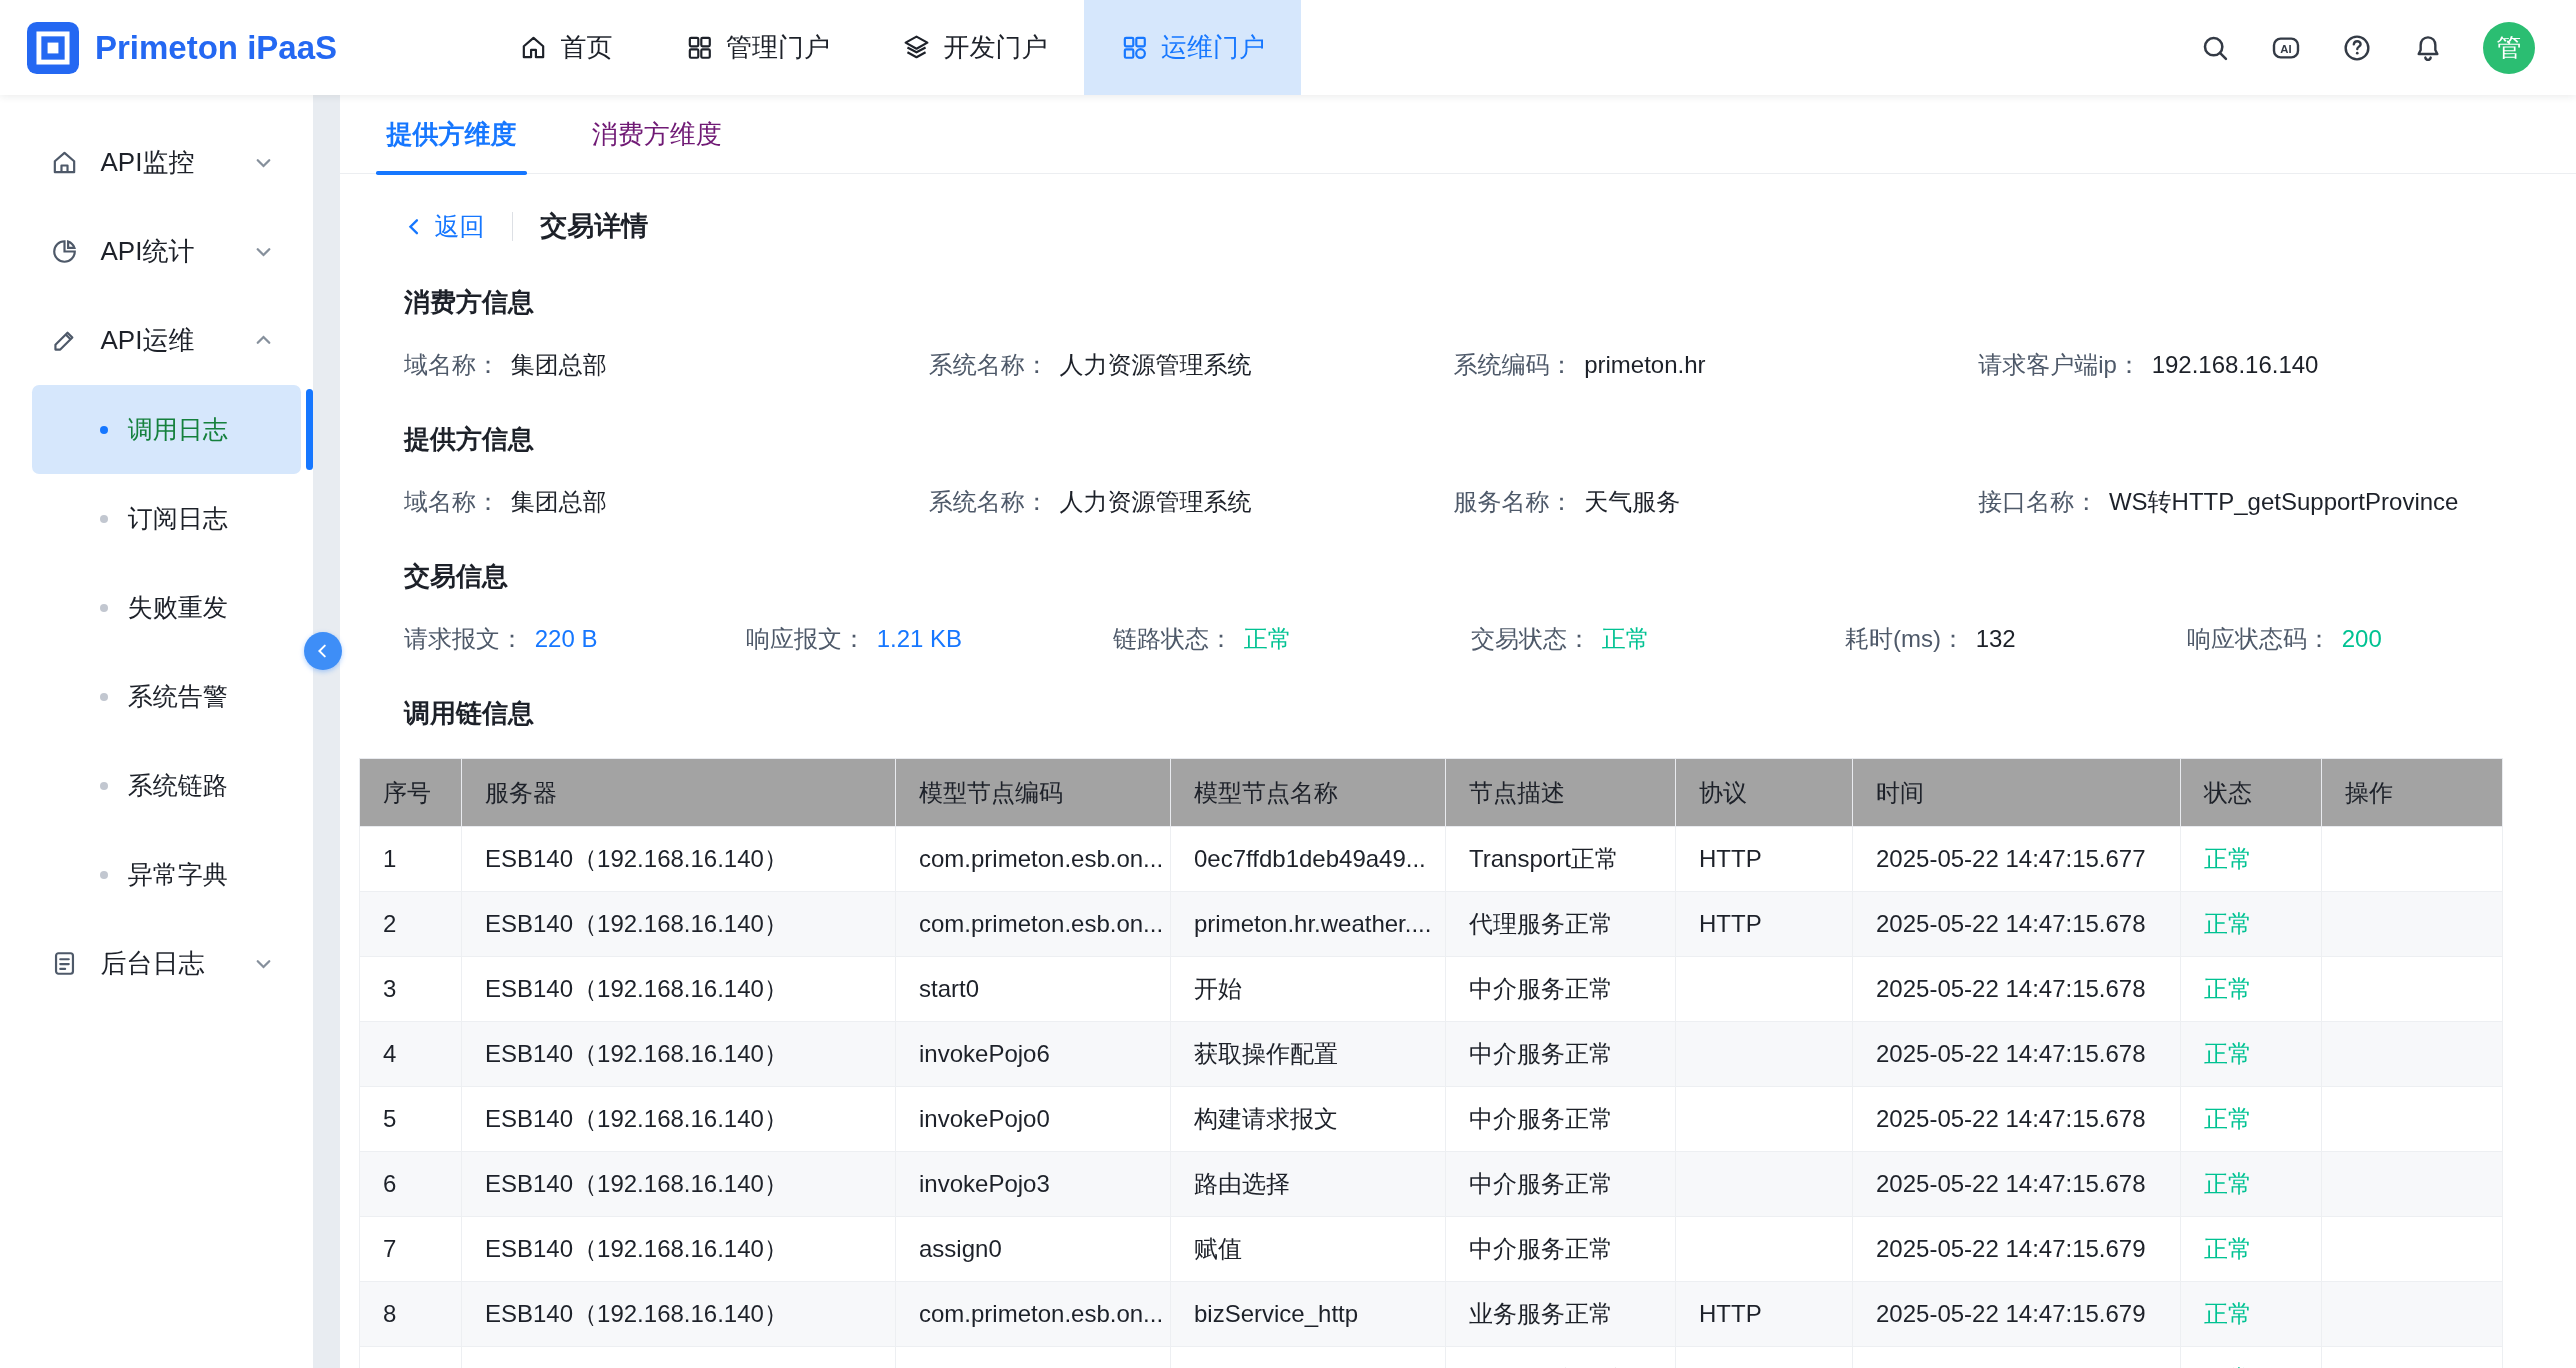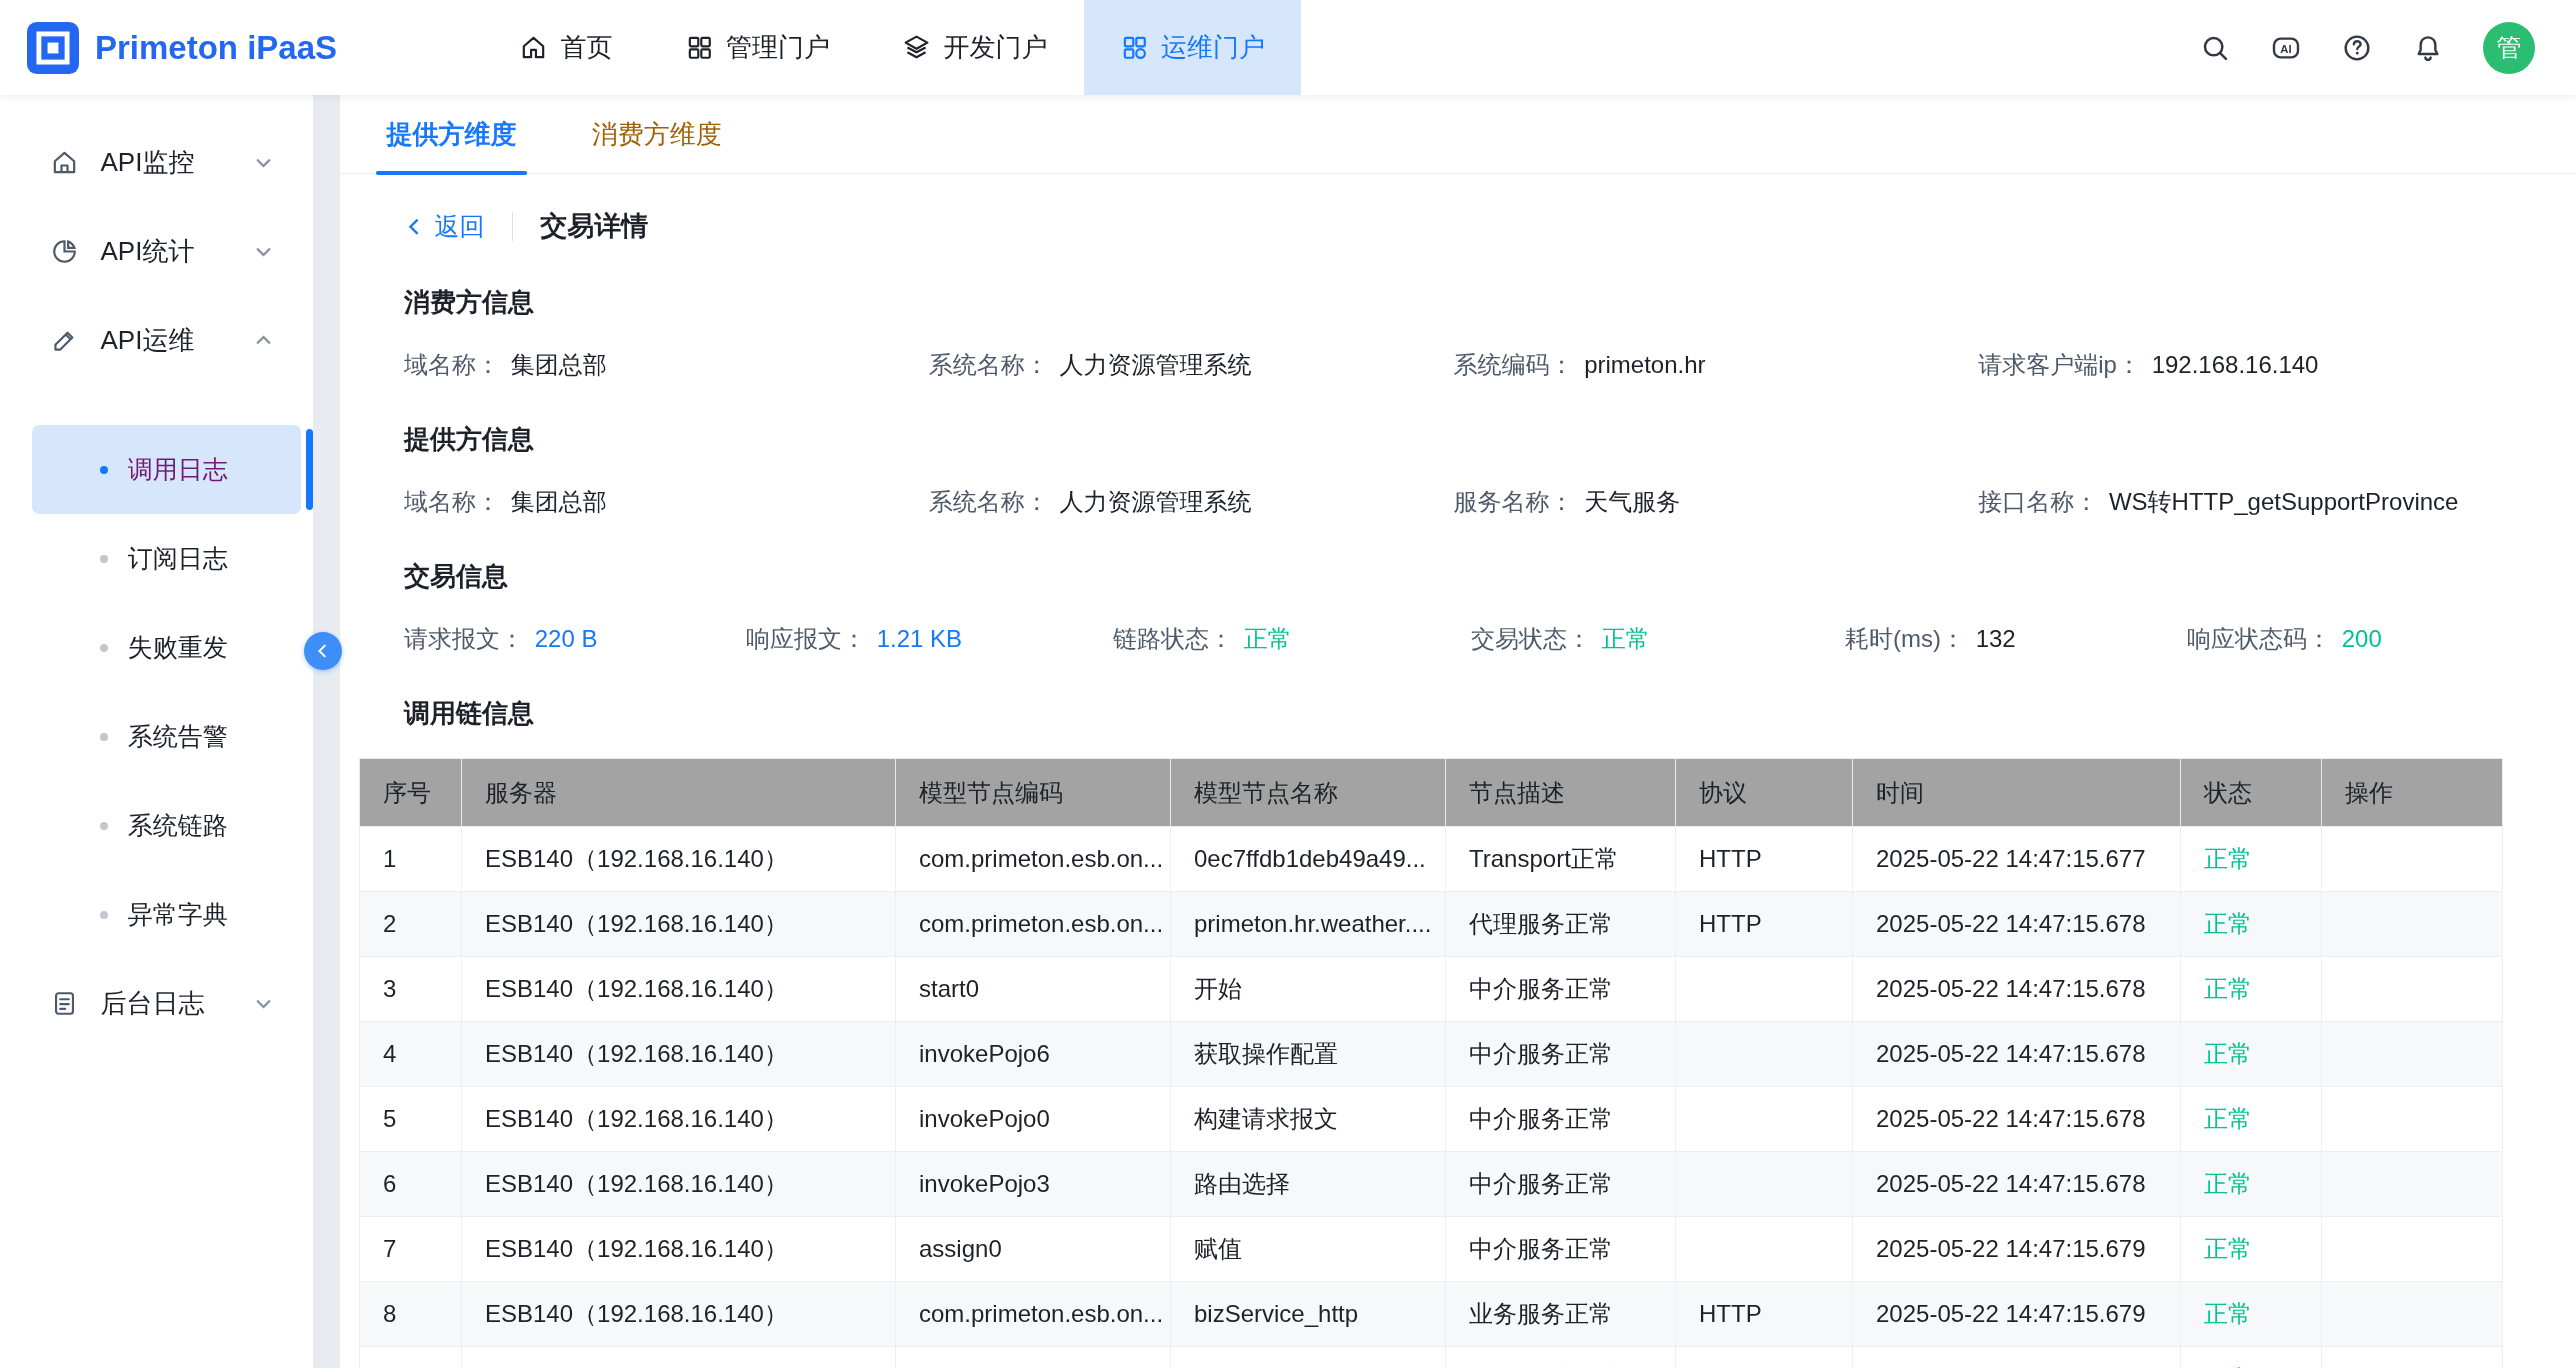--- a/index.html
+++ b/index.html
@@ -22,31 +22,31 @@
 
   
   .main { display:flex; height:1273px; position:relative; }
   .sidebar { width:313px; background:#fff; padding-top:23px; flex-shrink:0; }
   .side-group { height:89px; display:flex; align-items:center; gap:21.5px; padding:0 38px 0 50px; font-size:26px; cursor:pointer; }
   .sicon { width:29px; height:29px; color:#4e5969; display:flex; flex-shrink:0; }
   .chev { width:23px; height:23px; color:#86909c; margin-left:auto; display:flex; }
   .chev.up { transform:rotate(180deg); }
   .side-sub { height:89px; display:flex; align-items:center; gap:19.7px; margin:0 12.5px 0 32px; padding-left:68px; border-radius:7.2px; font-size:25px; color:#1d2129; cursor:pointer; position:relative; }
   .side-sub .dot { width:8px; height:8px; border-radius:50%; background:#c2c7d0; flex-shrink:0; }
-  .side-sub.active { background:#d6e7fc; color:#701a75;margin-top:40px; }
+  .side-sub.active { background:#d6e7fc; color:#15803d; }
   .side-sub.active .dot { background:#1677ff; }
   .side-sub.active::after { content:""; position:absolute; right:-12.5px; top:3.6px; bottom:3.6px; width:7.2px; border-radius:3.6px; background:#1677ff; }
 
   .content { flex:1; background:#fff; margin-left:27px; overflow:hidden; position:relative; }
   .collapse-btn { position:absolute; left:304px; top:537px; width:38px; height:38px; border-radius:50%; background:#3e8ef7; color:#fff; display:flex; align-items:center; justify-content:center; cursor:pointer; z-index:6; box-shadow:0 1.8px 5.4px rgba(22,119,255,.35); }
   .collapse-btn svg { width:18px; height:18px; }
 
   
   .tabbar { height:79px; border-bottom:1.8px solid #eceef1; display:flex; padding-left:43px; gap:68px; }
-  .tab { display:flex; align-items:center; font-size:26px; color:#a16207; position:relative; cursor:pointer; padding:0 3.6px; }
+  .tab { display:flex; align-items:center; font-size:26px; color:#701a75; position:relative; cursor:pointer; padding:0 3.6px; }
   .tab.active { color:#1677ff; font-weight:700; }
   .tab.active::after { content:""; position:absolute; left:-7.2px; right:-7.2px; bottom:-1.8px; height:3.6px; background:#1677ff; border-radius:1.8px; }
 
   
   .detail { padding:29px 73px 0 64px; }
   .back-row { display:flex; align-items:center; margin-top:5.4px; }
   .back-link { display:flex; align-items:center; gap:9px; color:#1677ff; font-size:25px; cursor:pointer; }
   .back-link .bicon { width:21.5px; height:21.5px; display:flex; }
   .vdivider { width:1.8px; height:29px; background:#dde0e5; margin:0 27px; }
   .detail-title { font-size:27px; font-weight:700; color:#1d2129;text-align:center; }

